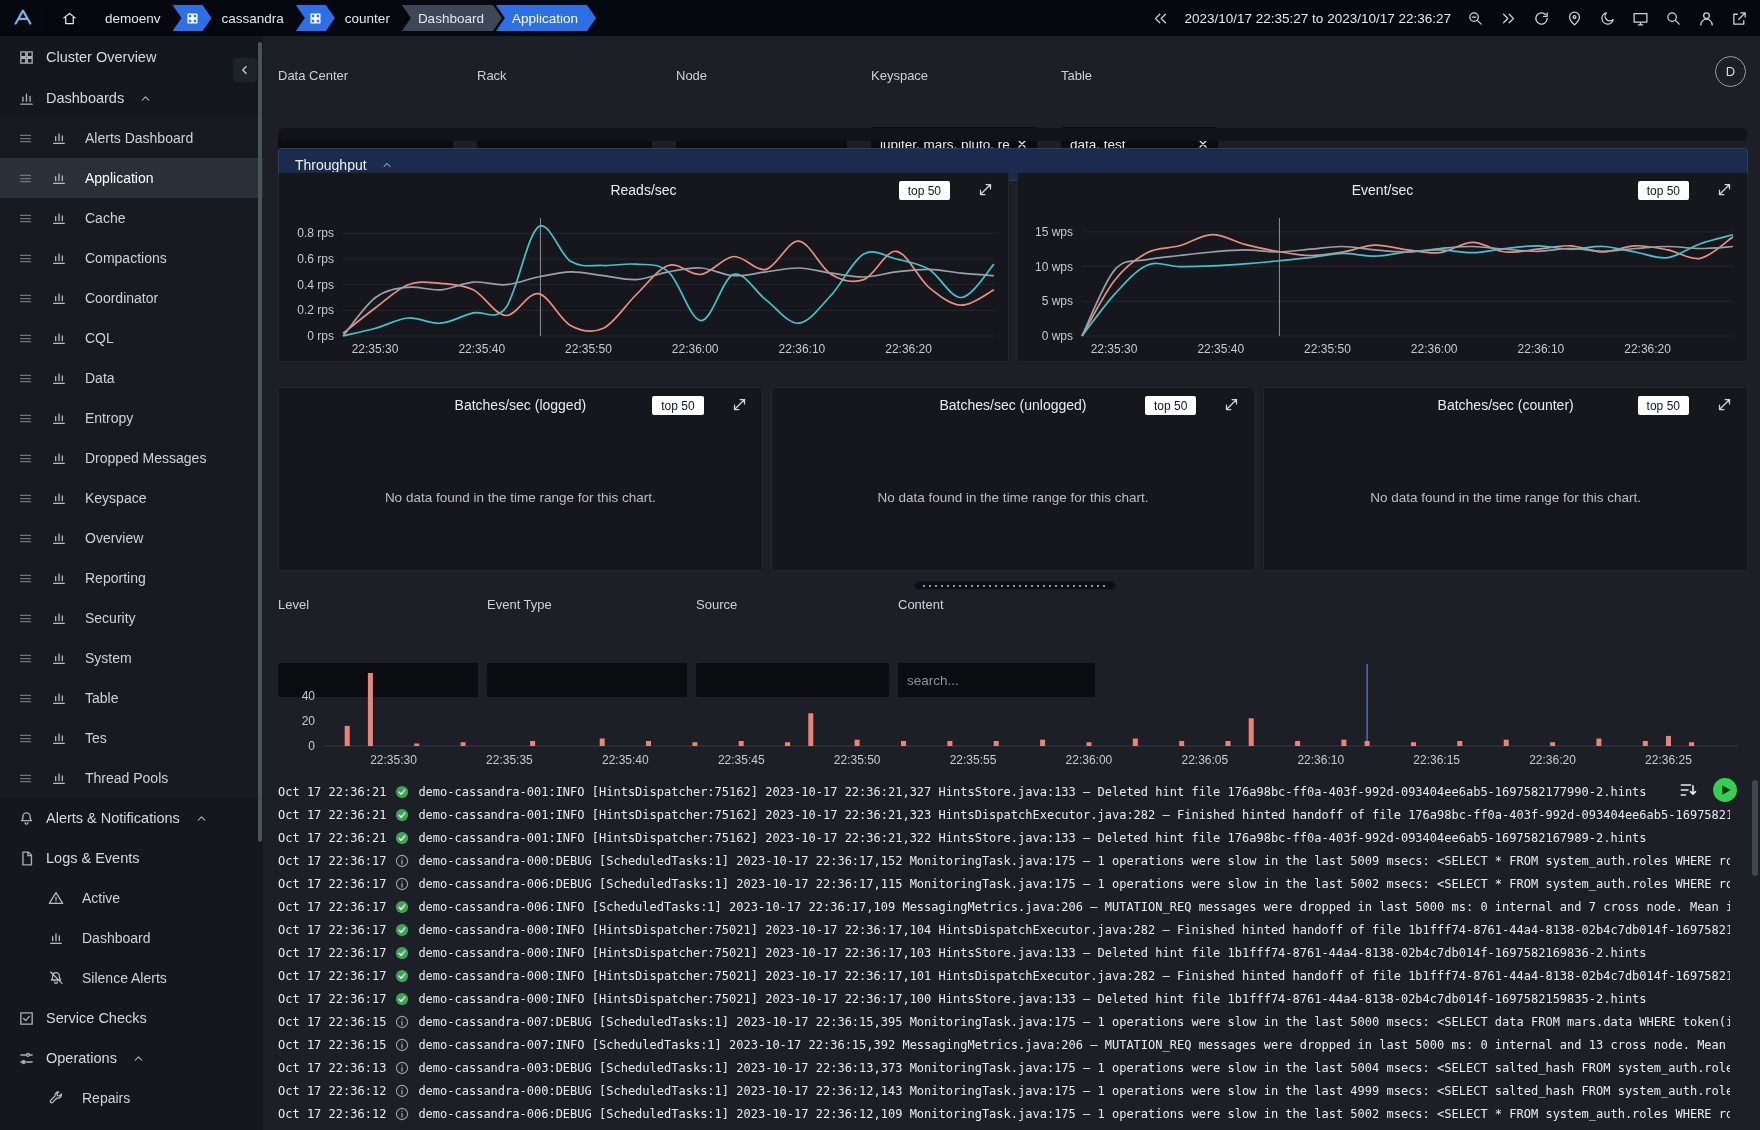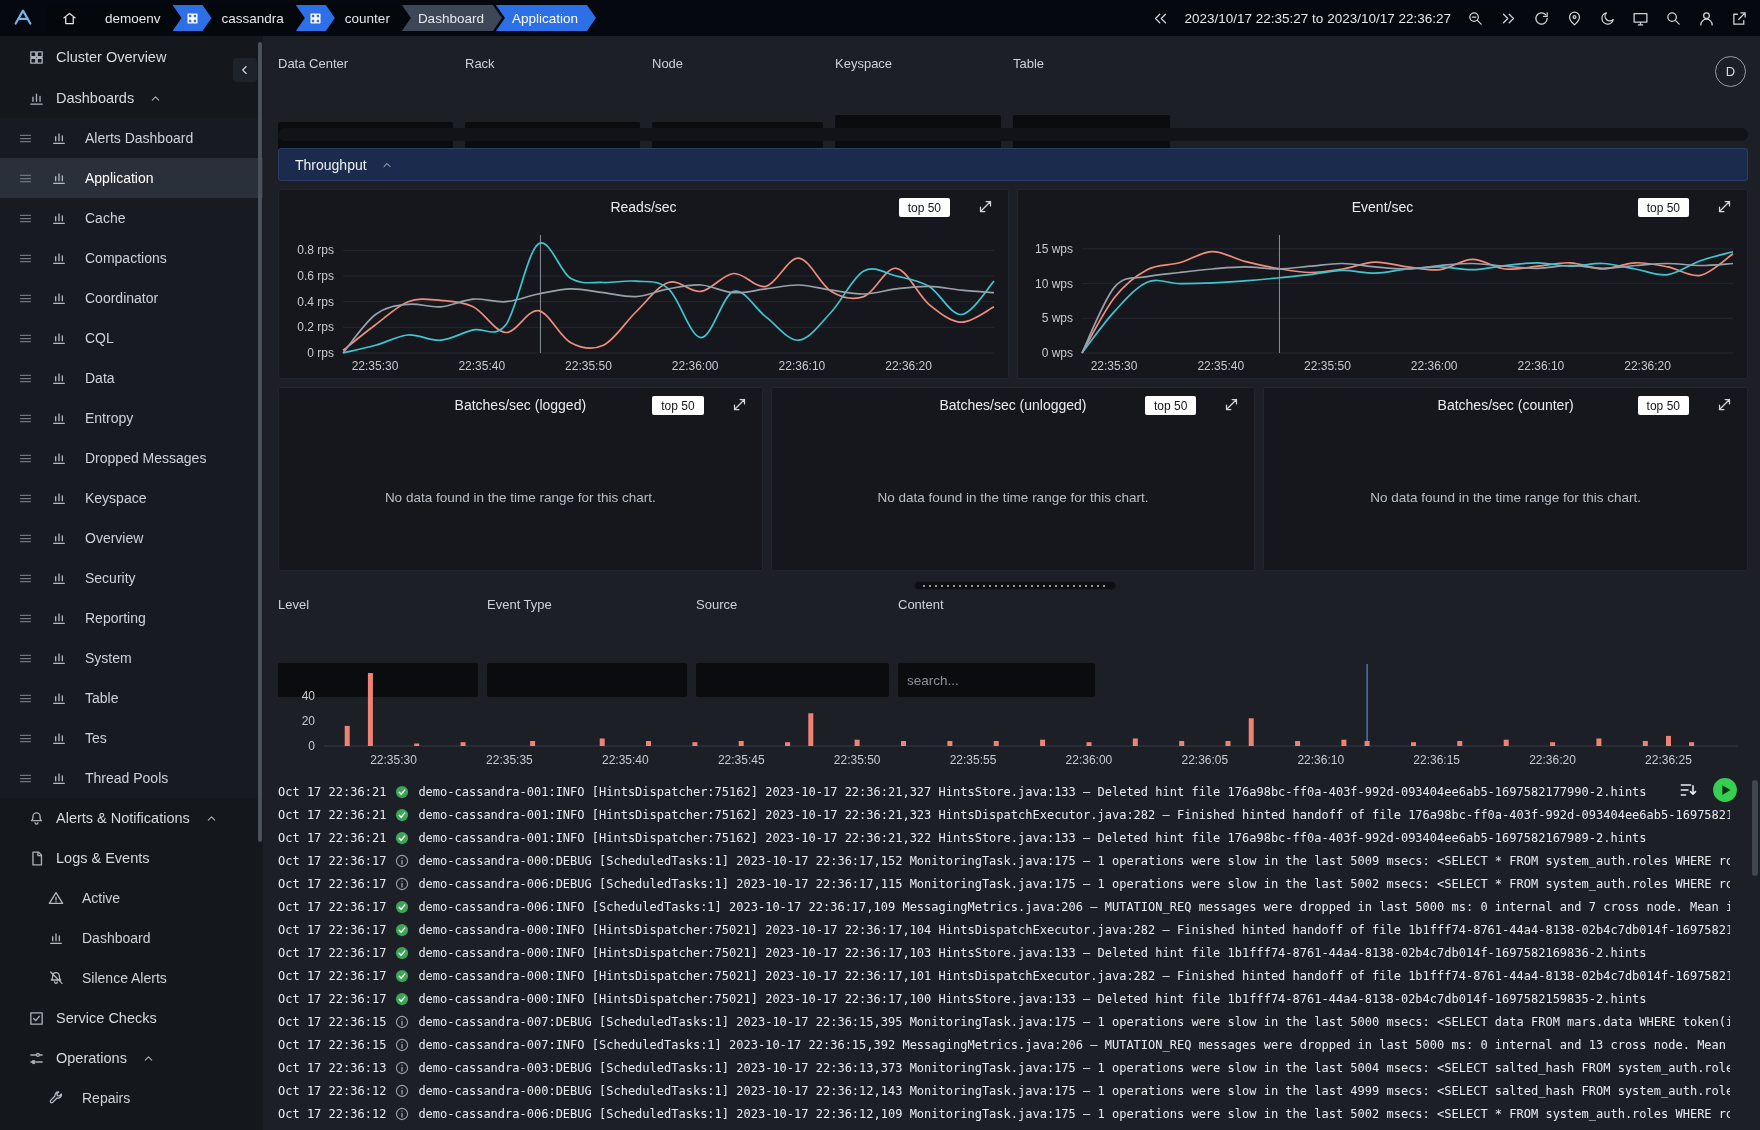--- a/index.html
+++ b/index.html
@@ -23,61 +23,61 @@
   .crumb.gray { background:#3e4757; }
   .crumb.blue { background:#2c6fe6; color:#fff; }
   .crumb.first .ic { width:15px; height:15px; }
   .top-right { margin-left:auto; display:flex; align-items:center; gap:16px; color:#ced3d8; }
   .top-right .tic { display:flex; align-items:center; cursor:pointer; }
   .top-right .tic .ic { width:17px; height:17px; stroke-width:1.8; }
   .top-right .time { font-size:13.5px; color:#e3e7ea; white-space:nowrap; }
 
   
   .sidebar { position:absolute; top:36px; left:0; width:263px; bottom:0; background:#14171c; overflow:hidden; z-index:20; }
-  .nav-head { display:flex; align-items:center; height:40px; padding:0 28px; gap:11px; font-size:14.5px; color:#d6dadf; cursor:pointer; }
+  .nav-head { display:flex; align-items:center; height:40px; padding:0 18px; gap:11px; font-size:14.5px; color:#d6dadf; cursor:pointer; }
   .nav-head:first-child { height:42px; }
   .nav-head .hic { color:#aab0b8; display:flex; }
   .nav-head .hic .ic { width:17px; height:17px; stroke-width:1.9; }
   .nav-head .chev { color:#aab0b8; display:flex; margin-left:4px; }
   .nav-head .chev .ic { width:13px; height:13px; }
   .nav-sub { display:flex; align-items:center; height:40px; padding:0 10px 0 18px; gap:18px; font-size:14px; color:#ced3d9; background:#171b21; cursor:pointer; }
   .nav-sub .drag { color:#6e747d; display:flex; }
   .nav-sub .drag .ic { width:15px; height:15px; }
   .nav-sub .subic { color:#b7bdc4; display:flex; }
   .nav-sub .subic .ic { width:16px; height:16px; stroke-width:1.9; }
   .nav-sub.active { background:#2a3039; color:#ffffff; }
   .nav-sub.indent { padding-left:48px; background:#14171c; }
   .collapse { position:absolute; top:22px; right:6px; width:24px; height:24px; background:#1e232a; border:none; border-radius:4px;
     color:#cfd4d9; display:flex; align-items:center; justify-content:center; cursor:pointer; }
   .collapse .ic { width:14px; height:14px; }
   .side-scroll { position:absolute; top:6px; right:1px; width:4px; height:800px; background:#4c525a; border-radius:2px; }
 
   
   .main { position:absolute; top:36px; left:264px; width:1496px; bottom:0; background:#1c1f26; }
 
-  .filters { position:absolute; top:20px; left:14px; display:flex; gap:12px; }
+  .filters { position:absolute; top:32px; left:14px; display:flex; gap:24px; }
   .fgroup .flabel { font-size:13px; color:#cdd2d8; margin-bottom:7px; }
   .finput, .chipbox { height:34px; background:#0a0c10; border:none; border-radius:2px; color:#e7eaee; font-size:13.5px; padding:0 9px; width:100%;margin-top:44px; }
   .chipbox { display:flex; align-items:center; justify-content:space-between; gap:6px; }
   .chipbox .chiptext { overflow:hidden; white-space:nowrap; }
   .chipbox .clear { color:#e7eaee; display:flex; flex:none; cursor:pointer; }
   .chipbox .clear .ic { width:12px; height:12px; stroke-width:2.6; }
   .w-dc{width:175px} .w-rack{width:175px} .w-node{width:171px} .w-ks{width:166px} .w-tb{width:157px}
 
   .avatar { position:absolute; top:20px; right:14px; width:31px; height:31px; border-radius:50%; border:1.5px solid #969ca4;
     display:flex; align-items:center; justify-content:center; font-size:13px; color:#d6dade; cursor:pointer; }
 
   .hscroll { position:absolute; top:92px; left:14px; width:1470px; height:13px; background:#111318; border-radius:7px; }
 
   .section-head { position:absolute; top:112px; left:14px; width:1470px; height:33px; background:#1b2b4d; border:1px solid #2b3d66;
     border-radius:3px; display:flex; align-items:center; gap:14px; padding:0 16px; font-size:14px; color:#eef1f5; cursor:pointer; }
   .section-head .chev { color:#c7cdd4; display:flex; }
   .section-head .chev .ic { width:12px; height:12px; }
 
-  .row1 { position:absolute; top:153px; left:14px; width:1470px; height:190px; display:grid; grid-template-columns:1fr 1fr; gap:8px; }
+  .row1 { position:absolute; top:136px; left:14px; width:1470px; height:190px; display:grid; grid-template-columns:1fr 1fr; gap:8px; }
   .row2 { position:absolute; top:351px; left:14px; width:1470px; height:184px; display:grid; grid-template-columns:1fr 1fr 1fr; gap:8px; }
   .panel { position:relative; background:#15171d; border:1px solid #22252c; border-radius:2px; overflow:hidden; }
   .panel-title { position:absolute; top:9px; left:0; right:0; text-align:center; font-size:14px; color:#e9ecef; }
   .badge { position:absolute; top:8px; right:58px; background:#ffffff; color:#14161a; font-size:12px; padding:2.5px 9px; border-radius:2px; }
   .expand { position:absolute; top:9px; right:15px; color:#d2d6db; display:flex; cursor:pointer; }
   .expand .ic { width:15px; height:15px; }
   .chart-svg { position:absolute; left:2px; bottom:3px; }
   .nodata { position:absolute; top:102px; left:0; right:0; text-align:center; font-size:13.5px; color:#b9bfc6; }
 
   .divider-handle { position:absolute; top:545px; left:650px; width:202px; height:9px; background:#0c0e12; border:1px solid #171a20;
@@ -402,34 +402,34 @@
         <span class="drag">
           <svg class="ic" viewBox="0 0 24 24" aria-hidden="true">
             <path d="M4 7h16M4 12h16M4 17h16"></path>
           </svg>
         </span>
         <span class="subic">
           <svg class="ic" viewBox="0 0 24 24" aria-hidden="true">
             <path d="M4 20h16M7 16v-6M12 16V6M17 16V9"></path>
           </svg>
         </span>
+        <span>Reporting</span>
+      </div>
+      <div class="nav-sub">
+        <span class="drag">
+          <svg class="ic" viewBox="0 0 24 24" aria-hidden="true">
+            <path d="M4 7h16M4 12h16M4 17h16"></path>
+          </svg>
+        </span>
+        <span class="subic">
+          <svg class="ic" viewBox="0 0 24 24" aria-hidden="true">
+            <path d="M4 20h16M7 16v-6M12 16V6M17 16V9"></path>
+          </svg>
+        </span>
         <span>Security</span>
-      </div>
-      <div class="nav-sub">
-        <span class="drag">
-          <svg class="ic" viewBox="0 0 24 24" aria-hidden="true">
-            <path d="M4 7h16M4 12h16M4 17h16"></path>
-          </svg>
-        </span>
-        <span class="subic">
-          <svg class="ic" viewBox="0 0 24 24" aria-hidden="true">
-            <path d="M4 20h16M7 16v-6M12 16V6M17 16V9"></path>
-          </svg>
-        </span>
-        <span>Reporting</span>
       </div>
       <div class="nav-sub">
         <span class="drag">
           <svg class="ic" viewBox="0 0 24 24" aria-hidden="true">
             <path d="M4 7h16M4 12h16M4 17h16"></path>
           </svg>
         </span>
         <span class="subic">
           <svg class="ic" viewBox="0 0 24 24" aria-hidden="true">
             <path d="M4 20h16M7 16v-6M12 16V6M17 16V9"></path>

